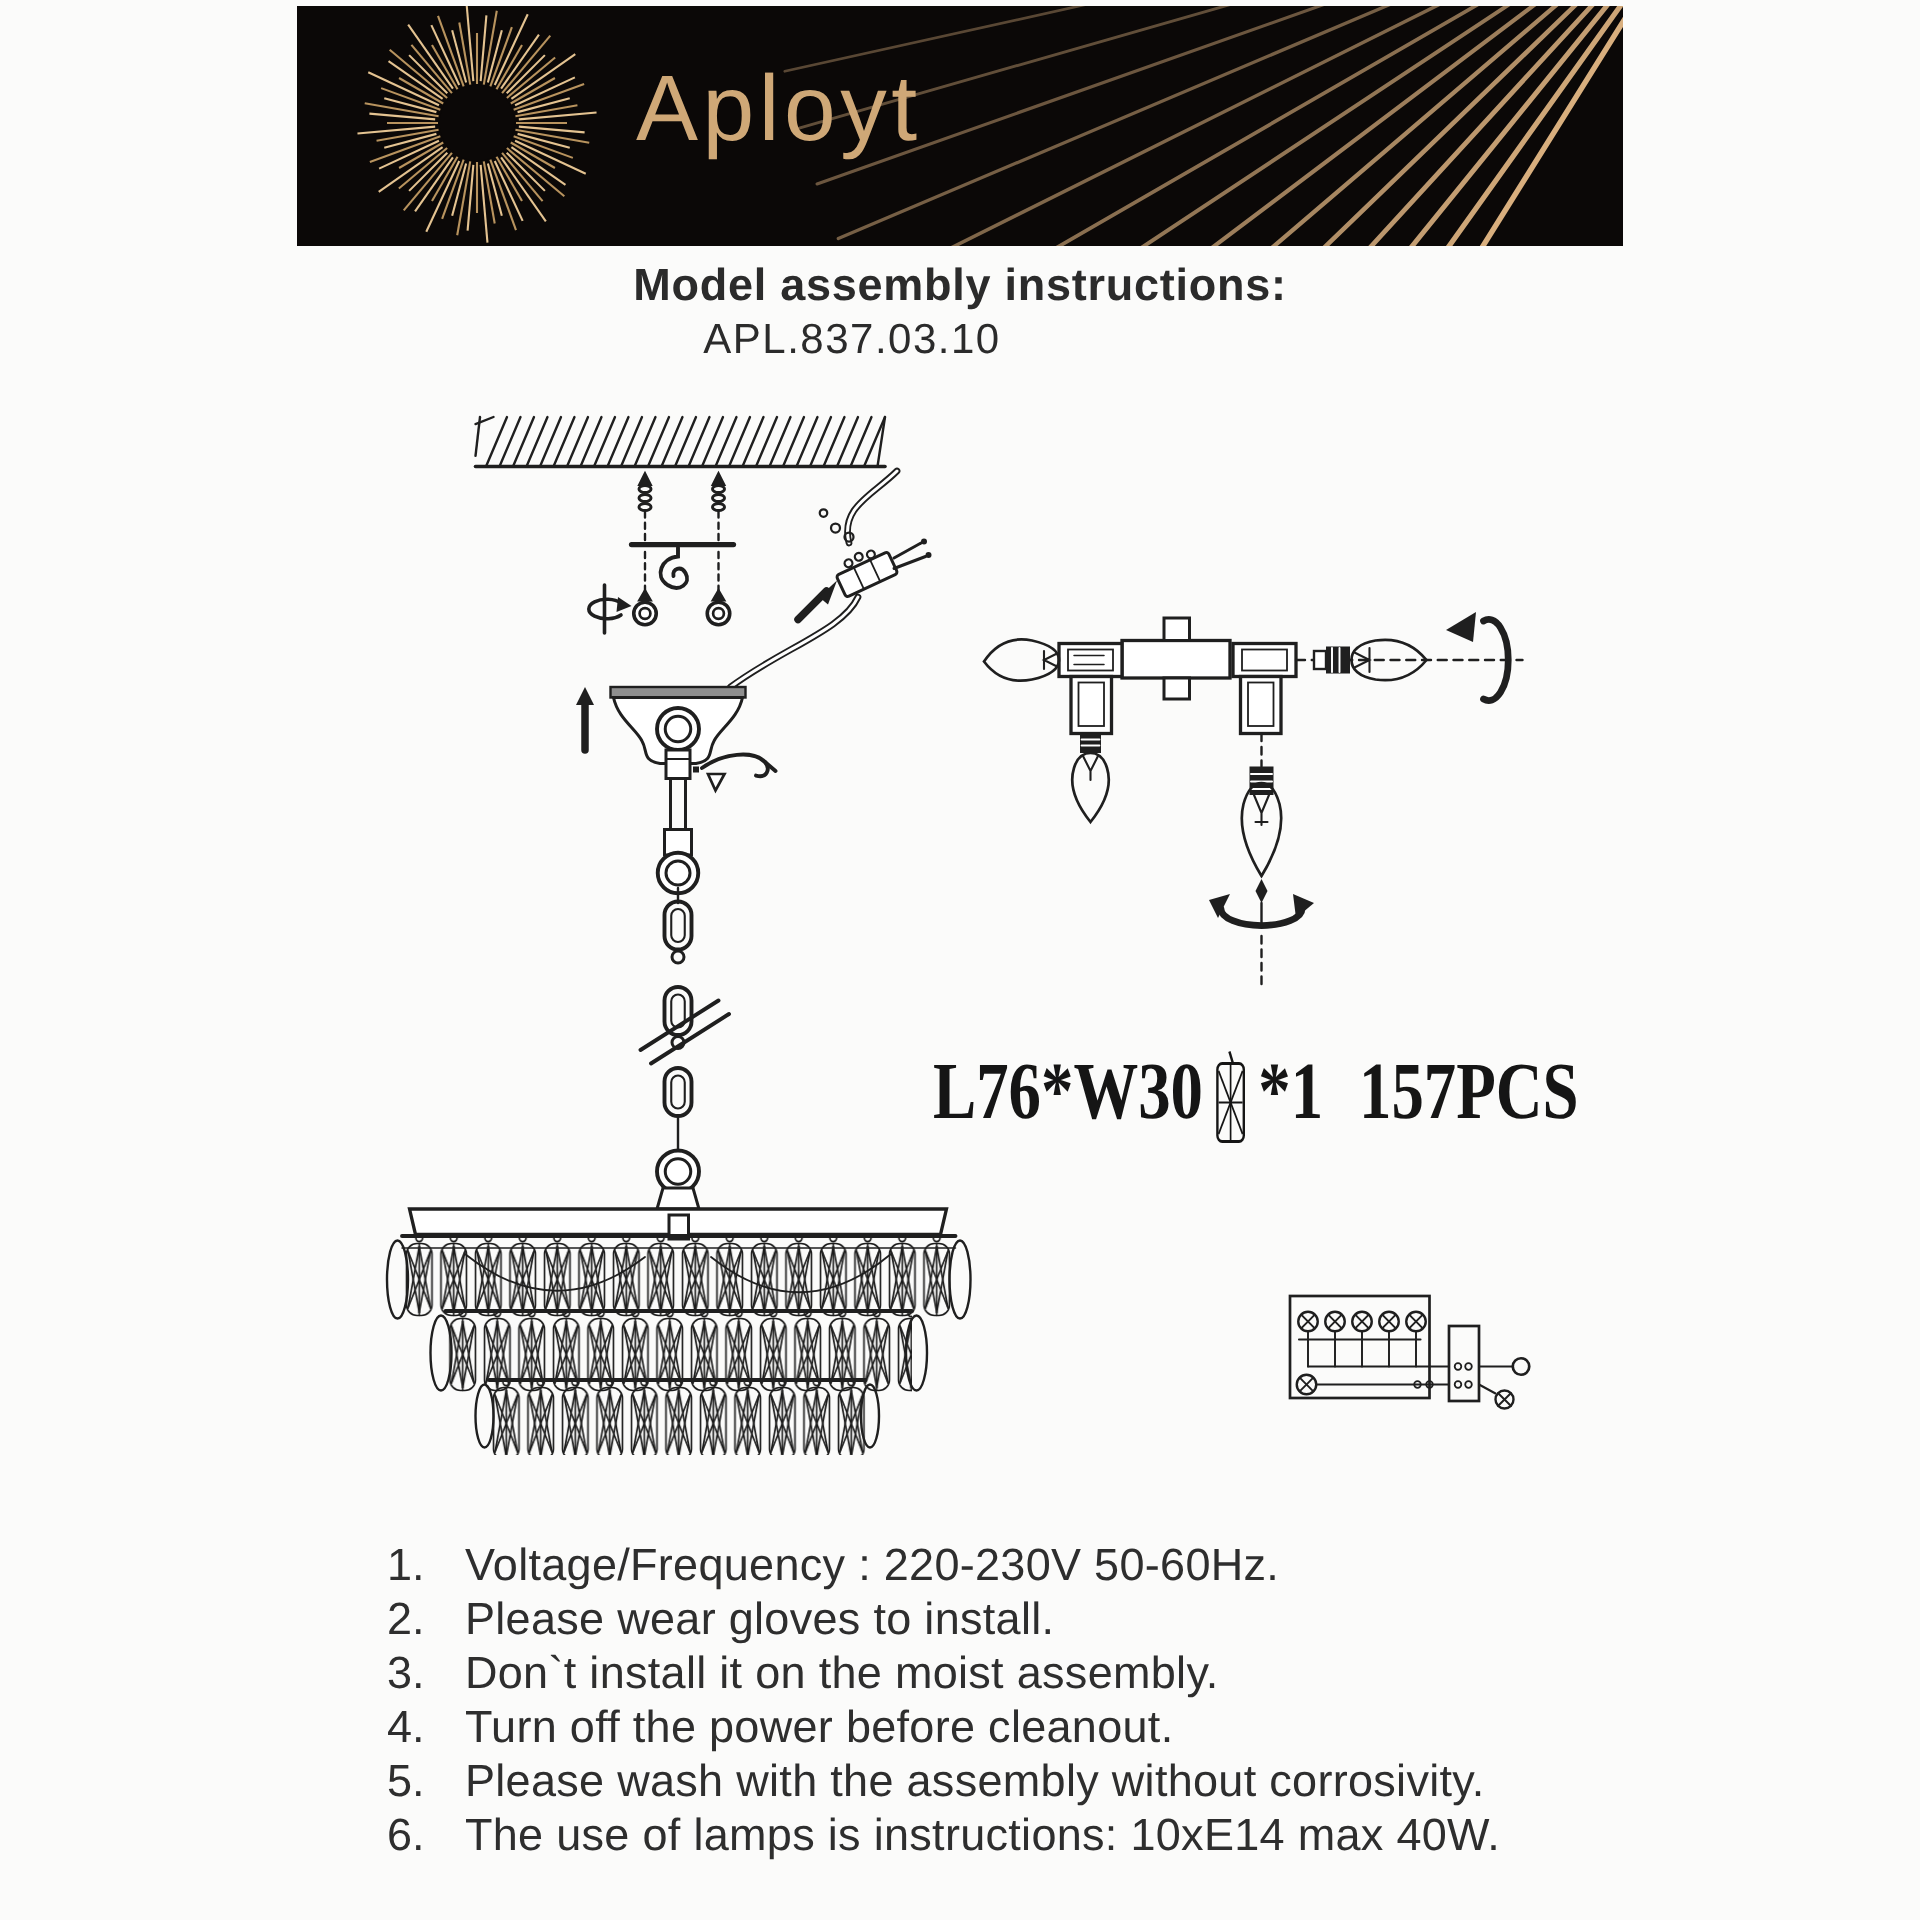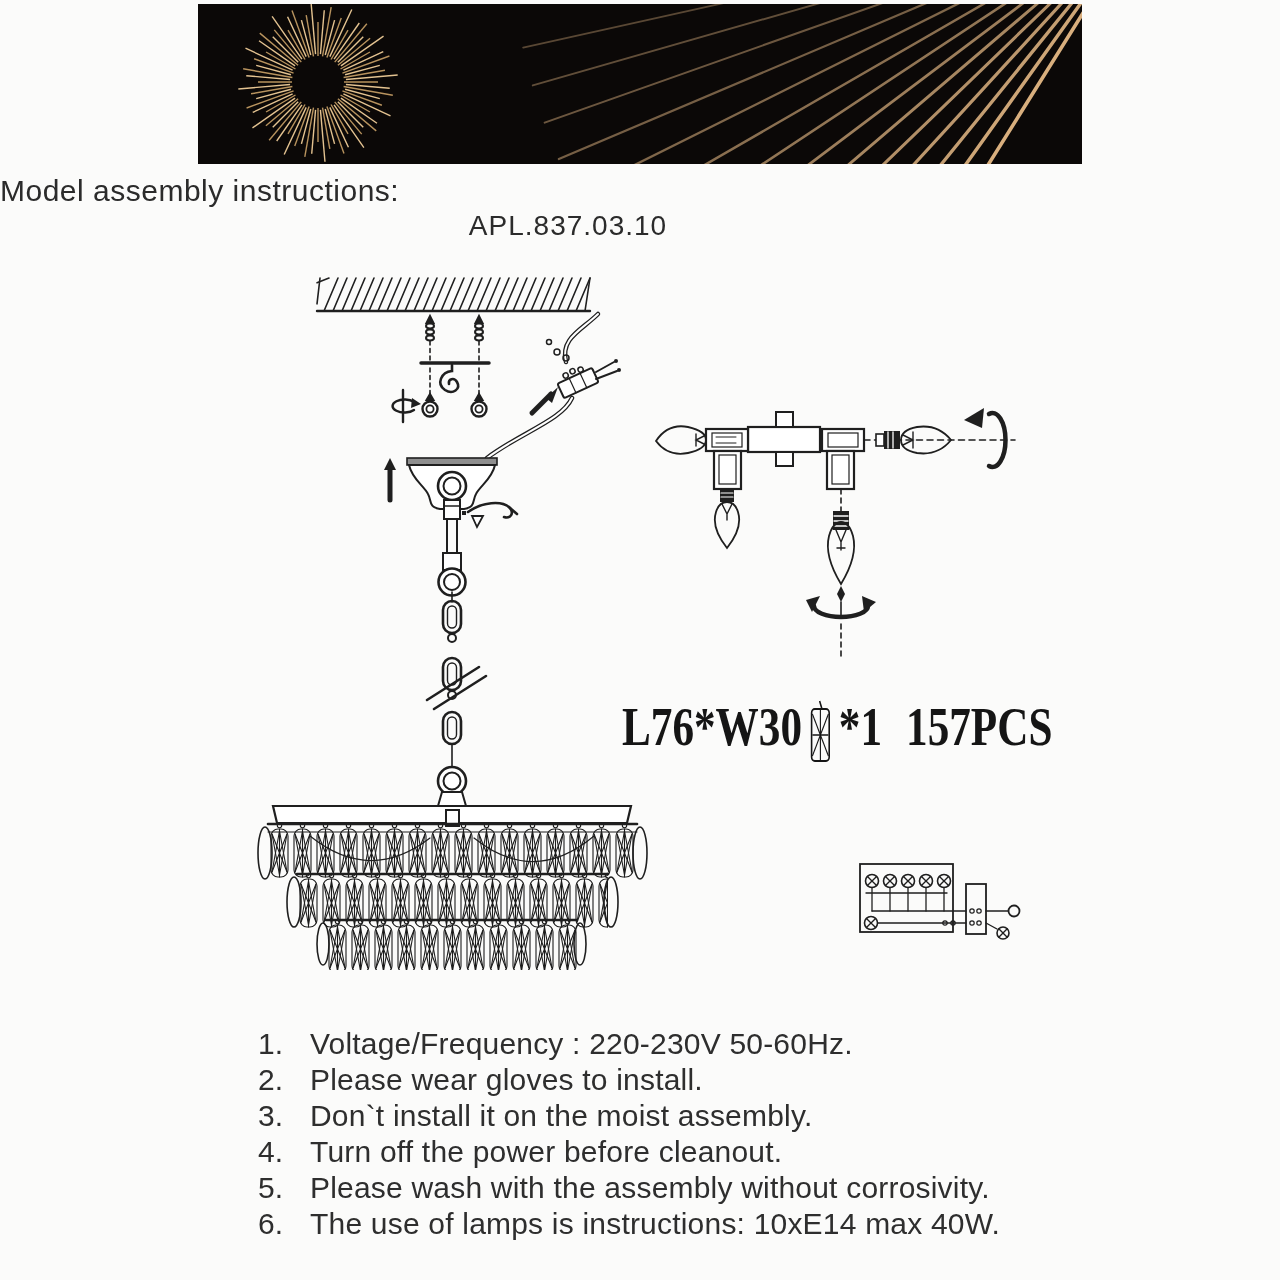--- a/index.html
+++ b/index.html
@@ -2,22 +2,22 @@
 <html><head>
 <meta charset="utf-8">
 <style>
   html,body{margin:0;padding:0;}
   body{width:1280px;height:1280px;position:relative;background:#fbfbfa;
        font-family:"Liberation Sans",sans-serif;color:#222;overflow:hidden;}
   .abs{position:absolute;}
   
   #banner{left:198px;top:4px;width:884px;height:160px;background:#0b0807;}
   
-  #title1{left:0;top:174px;width:1280px;font-size:30px;
-          font-weight:400;color:#2b2b2b;letter-spacing:.5px;}
+  #title1{left:0;top:174px;width:1280px;text-align:center;font-size:30px;
+          font-weight:700;color:#2b2b2b;letter-spacing:.5px;}
   #title2{left:0;top:210px;width:1136px;text-align:center;font-size:28px;
           font-weight:500;color:#2b2b2b;letter-spacing:1px;}
   
   #specrow{left:622px;top:700px;display:flex;align-items:flex-start;
            font-family:"Liberation Serif",serif;font-weight:700;font-size:54px;
            color:#151515;line-height:1;transform:scaleX(.8);transform-origin:left top;
            white-space:nowrap;}
   #specrow .gap{display:inline-block;width:30px;}
   #specrow svg{margin:0 8px;}
   
@@ -119,20 +119,21 @@
         <line x1="950" y1="-95" x2="438.87327356973253" y2="290.1616148173108" stroke="#d9af7e" stroke-width="2.76" opacity="0.71"></line>
         <line x1="950" y1="-95" x2="416.31307387701236" y2="258.2396705997173" stroke="#d9af7e" stroke-width="2.62" opacity="0.66"></line>
         <line x1="950" y1="-95" x2="395.7437415779592" y2="224.99999999999994" stroke="#d9af7e" stroke-width="2.48" opacity="0.62"></line>
         <line x1="950" y1="-95" x2="377.24200857470396" y2="190.56660039027776" stroke="#d9af7e" stroke-width="2.34" opacity="0.57"></line>
         <line x1="950" y1="-95" x2="360.8768937904383" y2="155.06792223313545" stroke="#d9af7e" stroke-width="2.20" opacity="0.52"></line>
         <line x1="950" y1="-95" x2="346.70944570100585" y2="118.63638990961357" stroke="#d9af7e" stroke-width="2.06" opacity="0.47"></line>
         <line x1="950" y1="-95" x2="334.792514599476" y2="81.40790772287977" stroke="#d9af7e" stroke-width="1.92" opacity="0.42"></line>
         <line x1="950" y1="-95" x2="325.17055544324273" y2="43.52135292038605" stroke="#d9af7e" stroke-width="1.78" opacity="0.38"></line>
       </g>
   </svg>
+  <div class="abs" style="left:226px;top:38px;font-size:62px;letter-spacing:3px;color:#cfa877;line-height:1;">Aployt</div>
 </div>
 
 <div class="abs" id="title1">Model assembly instructions:</div>
 <div class="abs" id="title2">APL.837.03.10</div>
 
 <svg class="abs" style="left:0;top:0" width="1280" height="1280" viewBox="0 0 1280 1280" fill="none" stroke="#1f1f1f" stroke-width="2" stroke-linecap="round">
 
   <defs>
     <g id="xtile" stroke="#1c1c1c" stroke-width="1.1" fill="none">
       <rect x="3" y="7" width="17" height="48" rx="7"></rect>

